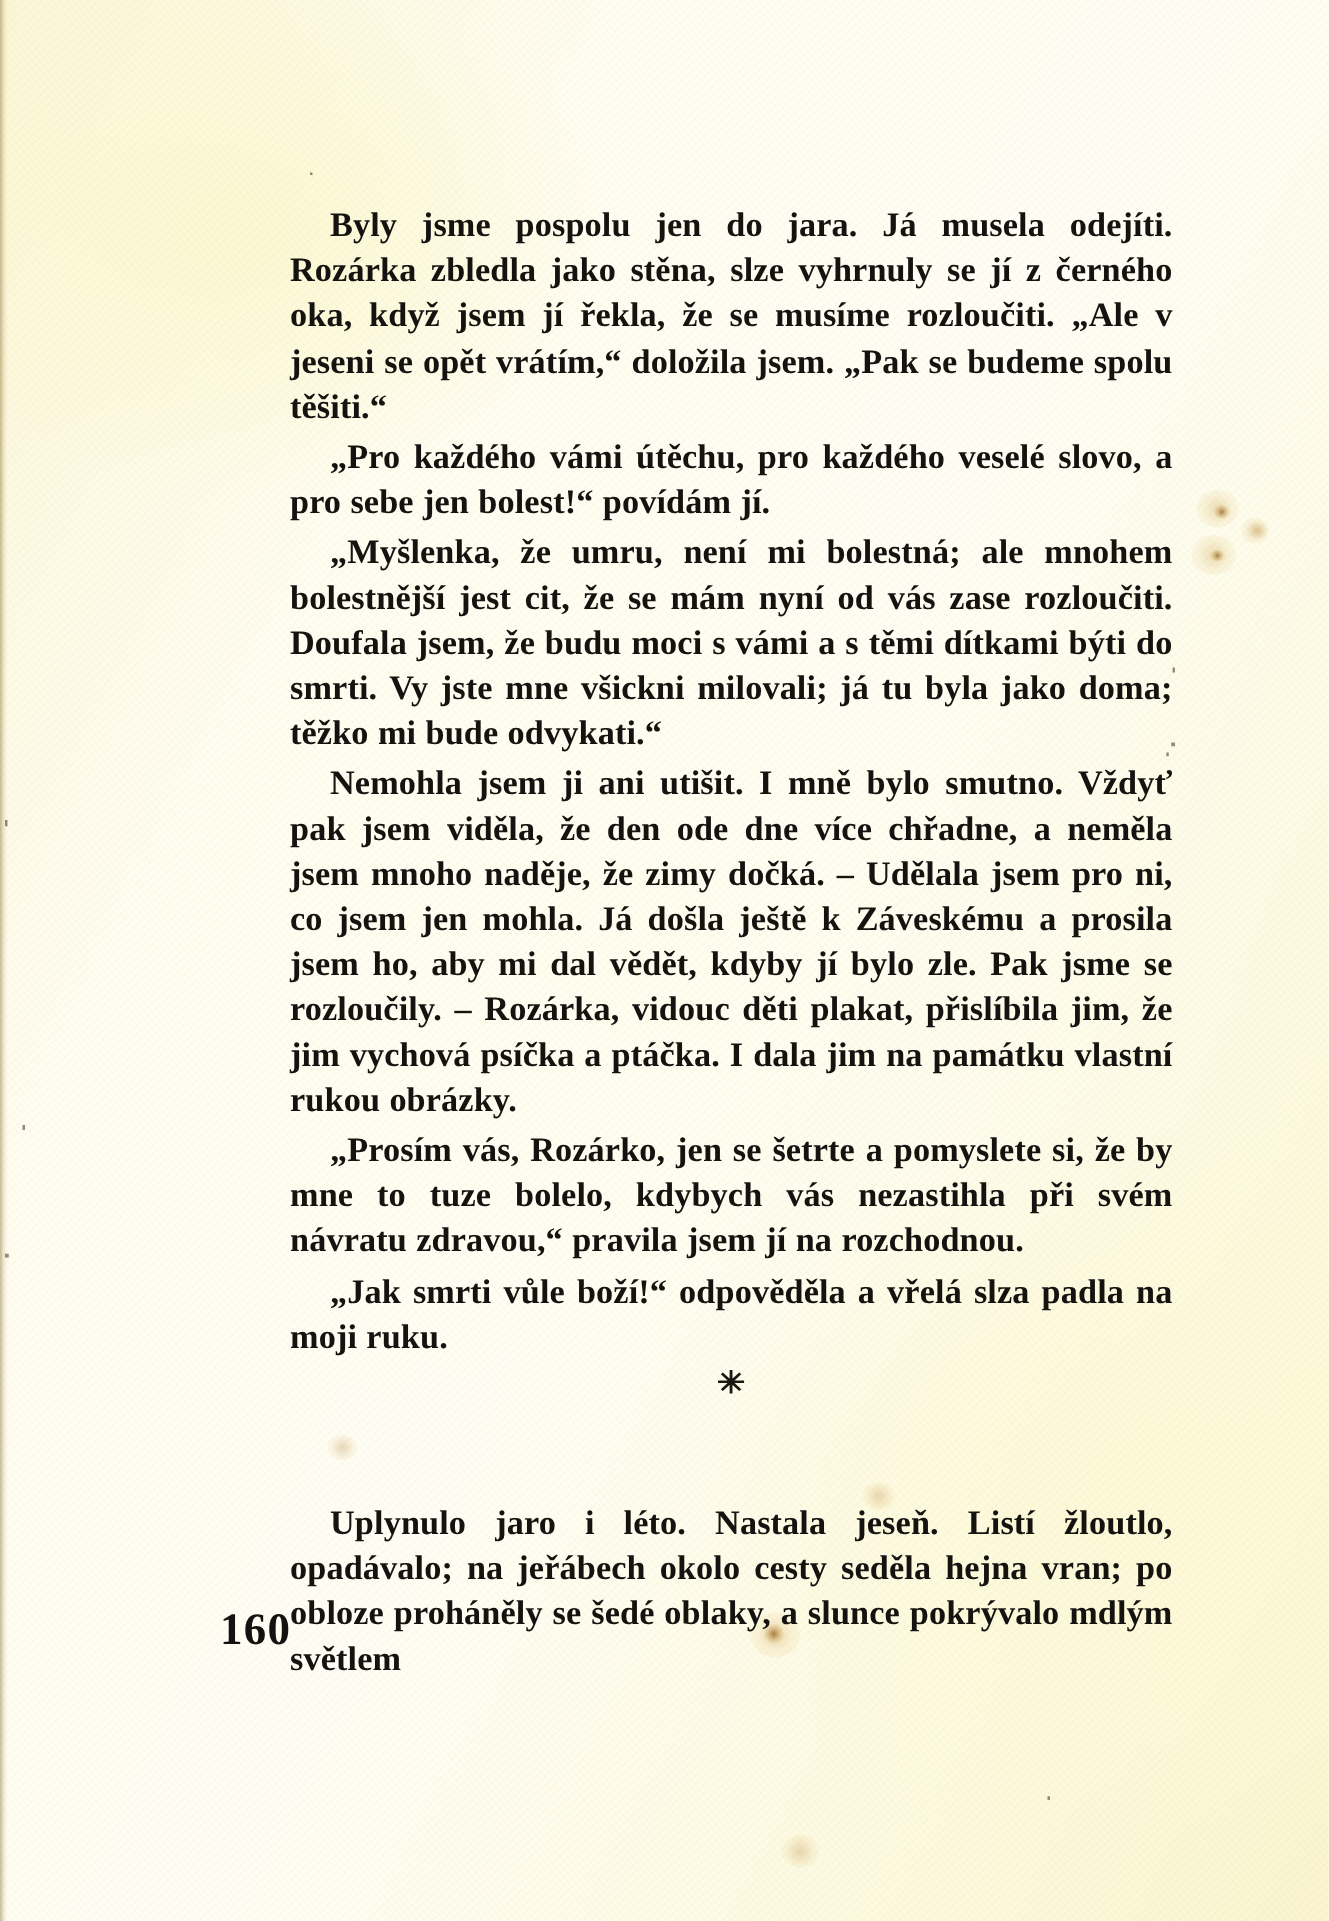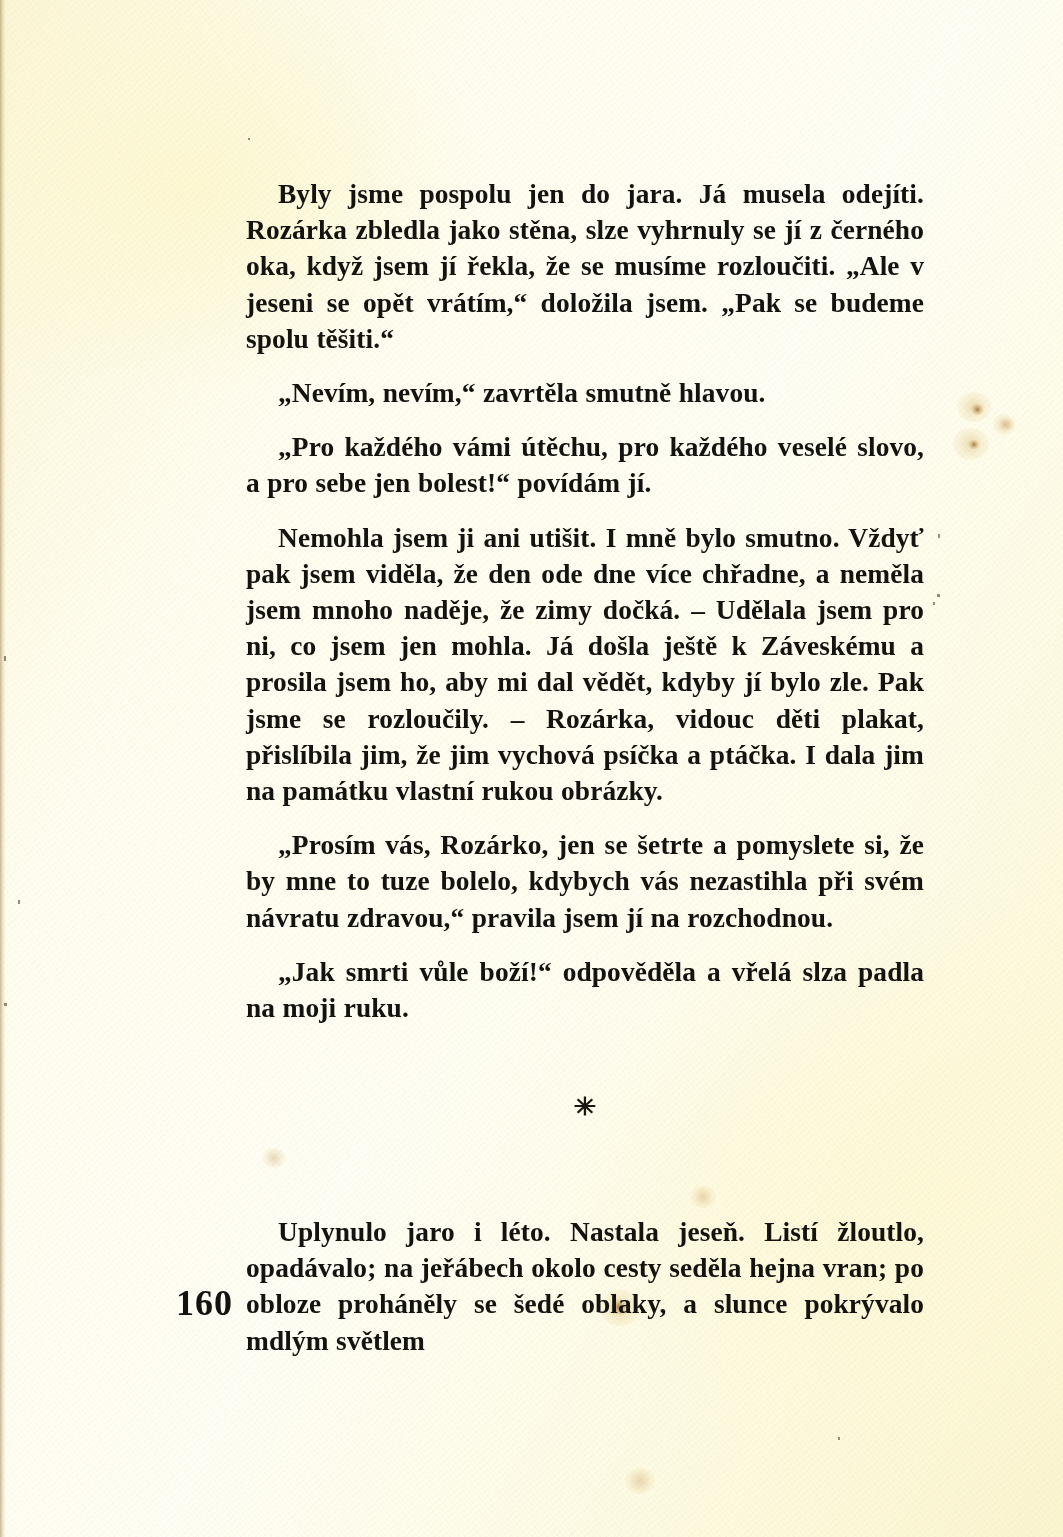--- a/index.html
+++ b/index.html
@@ -45,21 +45,21 @@
 
   
   #textblock {
     position: absolute;
     left: 228px;
     top: 158px;
     width: 714px;
     color: #151310;
   }
   p.para {
-    margin: 18px;
+    margin: 4px;
     font-size: 27.4px;
     line-height: 36.2px;
     font-weight: 700;
     text-align: justify;
     text-indent: 32px;
     letter-spacing: .1px;
     word-spacing: .5px;
     text-rendering: optimizeLegibility;
   }
   p.para:last-of-type { }
@@ -140,22 +140,22 @@
   <div class="speck" style="left:18px; top:900px; width:2px; height:4px;"></div>
   <div class="speck" style="left:4px; top:1003px; width:3px; height:3px;"></div>
   <div class="speck" style="left:938px; top:534px; width:2px; height:4px;"></div>
   <div class="speck" style="left:937px; top:594px; width:3px; height:3px;"></div>
   <div class="speck" style="left:933px; top:602px; width:2px; height:3px;"></div>
   <div class="speck" style="left:248px; top:138px; width:2px; height:2px;"></div>
   <div class="speck" style="left:838px; top:1437px; width:2px; height:3px;"></div>
 
   <div id="textblock" style="color: rgb(21, 19, 16);">
     <p class="para">Byly jsme pospolu jen do jara. Já musela odejíti. Rozárka zbledla jako stěna, slze vyhrnuly se jí z černého oka, když jsem jí řekla, že se musíme rozloučiti. „Ale v jeseni se opět vrátím,“ doložila jsem. „Pak se budeme spolu těšiti.“</p>
-    <p class="para">„Nevím, nevím,“ zavrtěla smutně hlavou.</p>
     <p class="para">„Pro každého vámi útěchu, pro každého veselé slovo, a pro sebe jen bolest!“ povídám jí.</p>
+    <p class="para">„Myšlenka, že umru, není mi bolestná; ale mnohem bolestnější jest cit, že se mám nyní od vás zase rozloučiti. Doufala jsem, že budu moci s vámi a s těmi dítkami býti do smrti. Vy jste mne všickni milovali; já tu byla jako doma; těžko mi bude odvykati.“</p>
     <p class="para">Nemohla jsem ji ani utišit. I mně bylo smutno. Vždyť pak jsem viděla, že den ode dne více chřadne, a neměla jsem mnoho naděje, že zimy dočká. – Udělala jsem pro ni, co jsem jen mohla. Já došla ještě k Záveskému a prosila jsem ho, aby mi dal vědět, kdyby jí bylo zle. Pak jsme se rozloučily. – Rozárka, vidouc děti plakat, přislíbila jim, že jim vychová psíčka a ptáčka. I dala jim na památku vlastní rukou obrázky.</p>
     <p class="para">„Prosím vás, Rozárko, jen se šetrte a pomyslete si, že by mne to tuze bolelo, kdybych vás nezastihla při svém návratu zdravou,“ pravila jsem jí na rozchodnou.</p>
     <p class="para">„Jak smrti vůle boží!“ odpověděla a vřelá slza padla na moji ruku.</p>
   </div>
 
   <div id="divider">
     <span>✳</span>
   </div>
 
   <div id="textblock2" style="color: rgb(21, 19, 16);">

